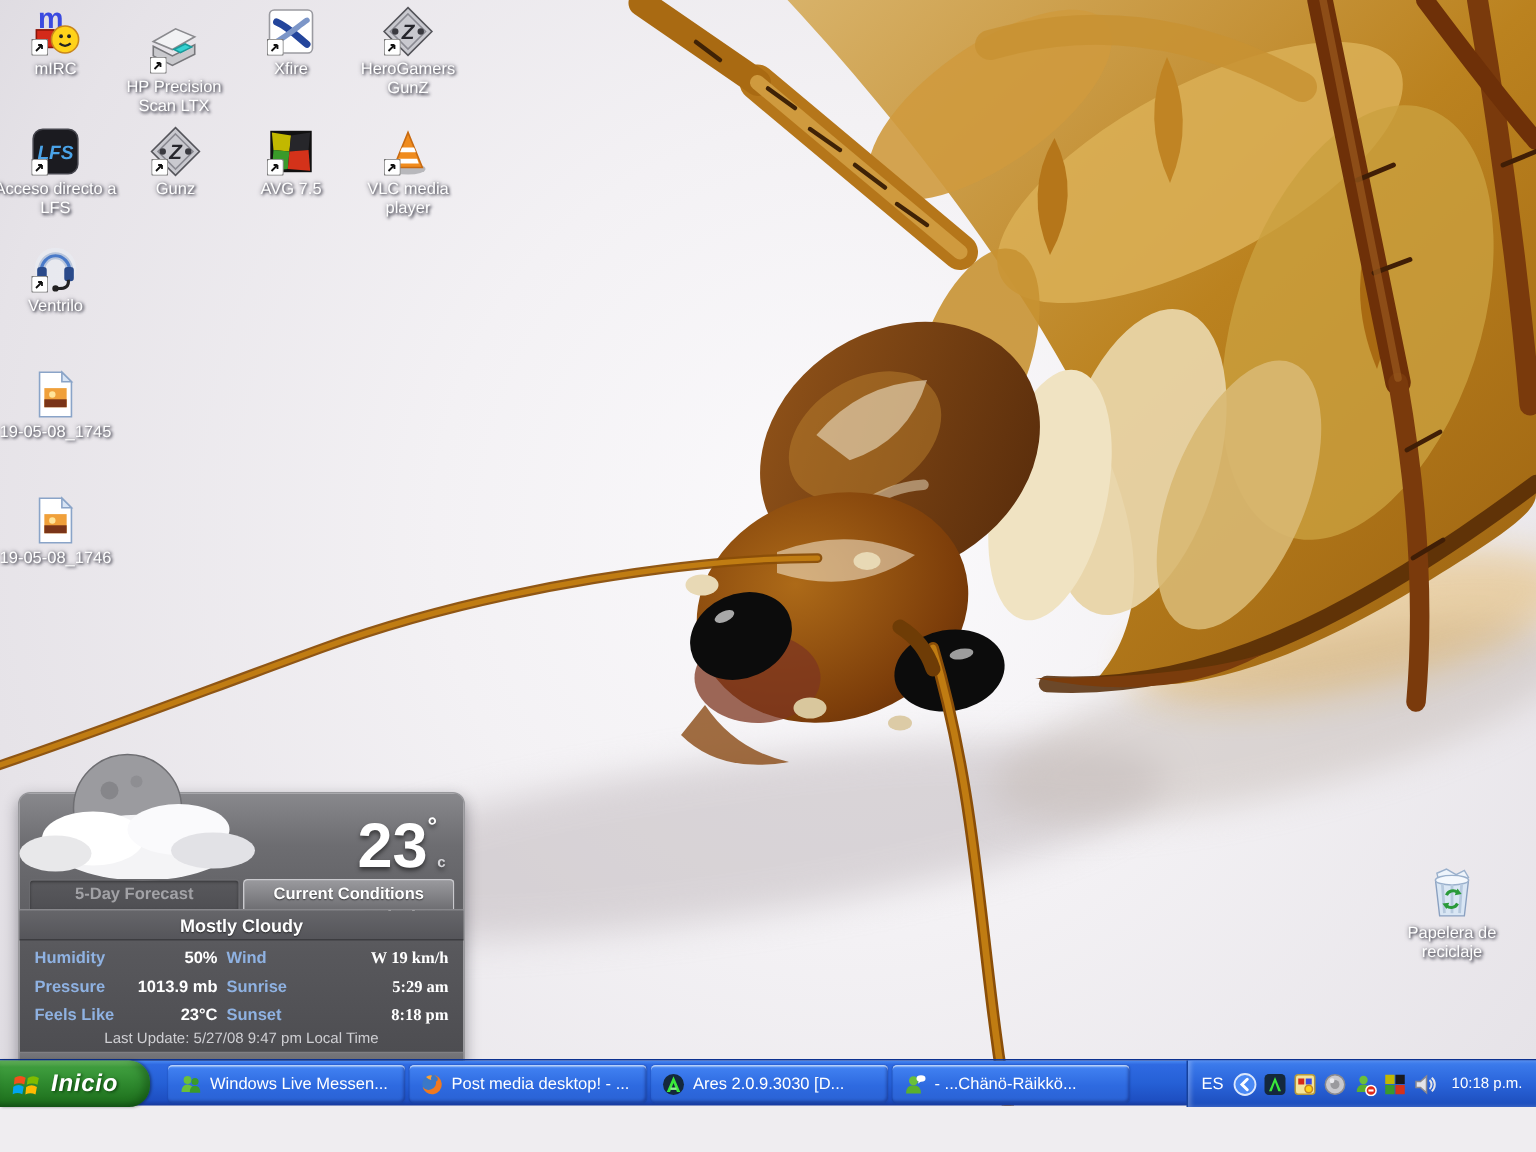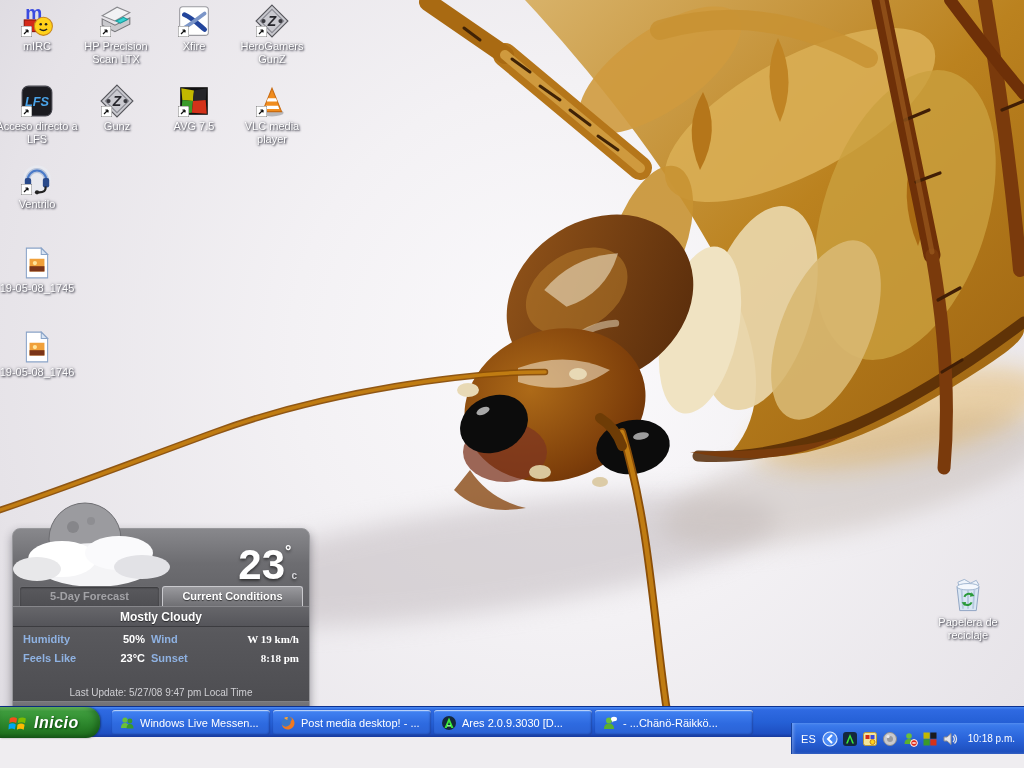--- a/index.html
+++ b/index.html
@@ -73,21 +73,21 @@
     text-shadow:1px 1px 2px rgba(10,60,10,.9); letter-spacing:.5px; }
   .tbtn {
     position:absolute; top:3px; height:25px; width:158px; border-radius:3px;
     background:linear-gradient(180deg,#79abf8 0%, #3f7ff0 10%, #2e6ae0 55%, #2a62d4 100%);
     box-shadow: inset 0 1px 0 rgba(255,255,255,.5), inset -1px -1px 2px rgba(0,0,60,.35), 0 0 1px #16419c;
     display:flex; align-items:center; gap:5px; padding:0 7px; cursor:pointer;
     color:#fff; font-size:11px; white-space:nowrap; overflow:hidden;
   }
   .tbtn svg { flex:0 0 auto; }
   .tray {
-    position:absolute; right:0; top:16px; height:31px; display:flex; align-items:center;
+    position:absolute; right:0; top:0; height:31px; display:flex; align-items:center;
     gap:4px; padding:0 9px 0 9px;
     border-left:1px solid #16419c; box-shadow:inset 2px 0 3px rgba(255,255,255,.25);
     background:linear-gradient(180deg,#3e7eee 0%, #2a64da 50%, #1c4cba 100%);
   }
   .tray .es { color:#fff; font-size:11px; margin-right:2px; }
   .tray .clock { color:#fff; font-size:10px; margin-left:6px; white-space:nowrap; }
   .ticon { width:16px; height:16px; display:block; cursor:pointer; }
 </style>
 </head>
 <body>
@@ -206,21 +206,21 @@
       <path d="M 18.5,23.5 q 3.5,3 7,0" stroke="#222" stroke-width="1.4" fill="none"></path>
         </svg>
       <svg class="sc-ov" viewBox="0 0 11 11">
           <rect x="0" y="0" width="11" height="11" rx="1.5" fill="#fff" stroke="#7a7a7a"></rect>
           <path d="M 3,8 L 7,4 M 7,4 h -2.6 M 7,4 v 2.6" stroke="#111" stroke-width="1.2" fill="none"></path>
         </svg>
     </div>
     <div class="lbl">mIRC</div>
   </div>
 
-  <div class="dicon" style="left:73px; top:4px;">
+  <div class="dicon" style="left:73px; top:16px;">
     <div class="ic">
         <svg class="main" viewBox="0 0 32 32">
       <polygon points="3,11 17,3 29,8 15,16" fill="#f2f2f4" stroke="#8a8a8e"></polygon>
       <polygon points="3,14 15,20 29,13 29,19 15,26 3,20" fill="#c9c9cd" stroke="#77777b"></polygon>
       <polygon points="16,16 23,12.5 27,14.5 20,18" fill="#35d2d2" stroke="#1a9a9a"></polygon>
         </svg>
       <svg class="sc-ov" viewBox="0 0 11 11">
           <rect x="0" y="0" width="11" height="11" rx="1.5" fill="#fff" stroke="#7a7a7a"></rect>
           <path d="M 3,8 L 7,4 M 7,4 h -2.6 M 7,4 v 2.6" stroke="#111" stroke-width="1.2" fill="none"></path>
         </svg>
@@ -407,20 +407,26 @@
     </div>
     <div class="w-cond">Mostly Cloudy</div>
     <div class="w-stats">
       <div class="w-row">
         <span class="w-lab">Humidity</span>
         <span class="w-val">50%</span>
         <span class="w-lab">Wind</span>
         <span class="w-val last">W 19 km/h</span>
       </div>
       <div class="w-row">
+        <span class="w-lab">Pressure</span>
+        <span class="w-val">1013.9 mb</span>
+        <span class="w-lab">Sunrise</span>
+        <span class="w-val last">5:29 am</span>
+      </div>
+      <div class="w-row">
         <span class="w-lab">Feels Like</span>
         <span class="w-val">23°C</span>
         <span class="w-lab">Sunset</span>
         <span class="w-val last">8:18 pm</span>
       </div>
     </div>
     <div class="w-update">Last Update: 5/27/08 9:47 pm Local Time</div>
     <div class="w-footer">Extended Forecast from weather.com</div>
   </div>
 

